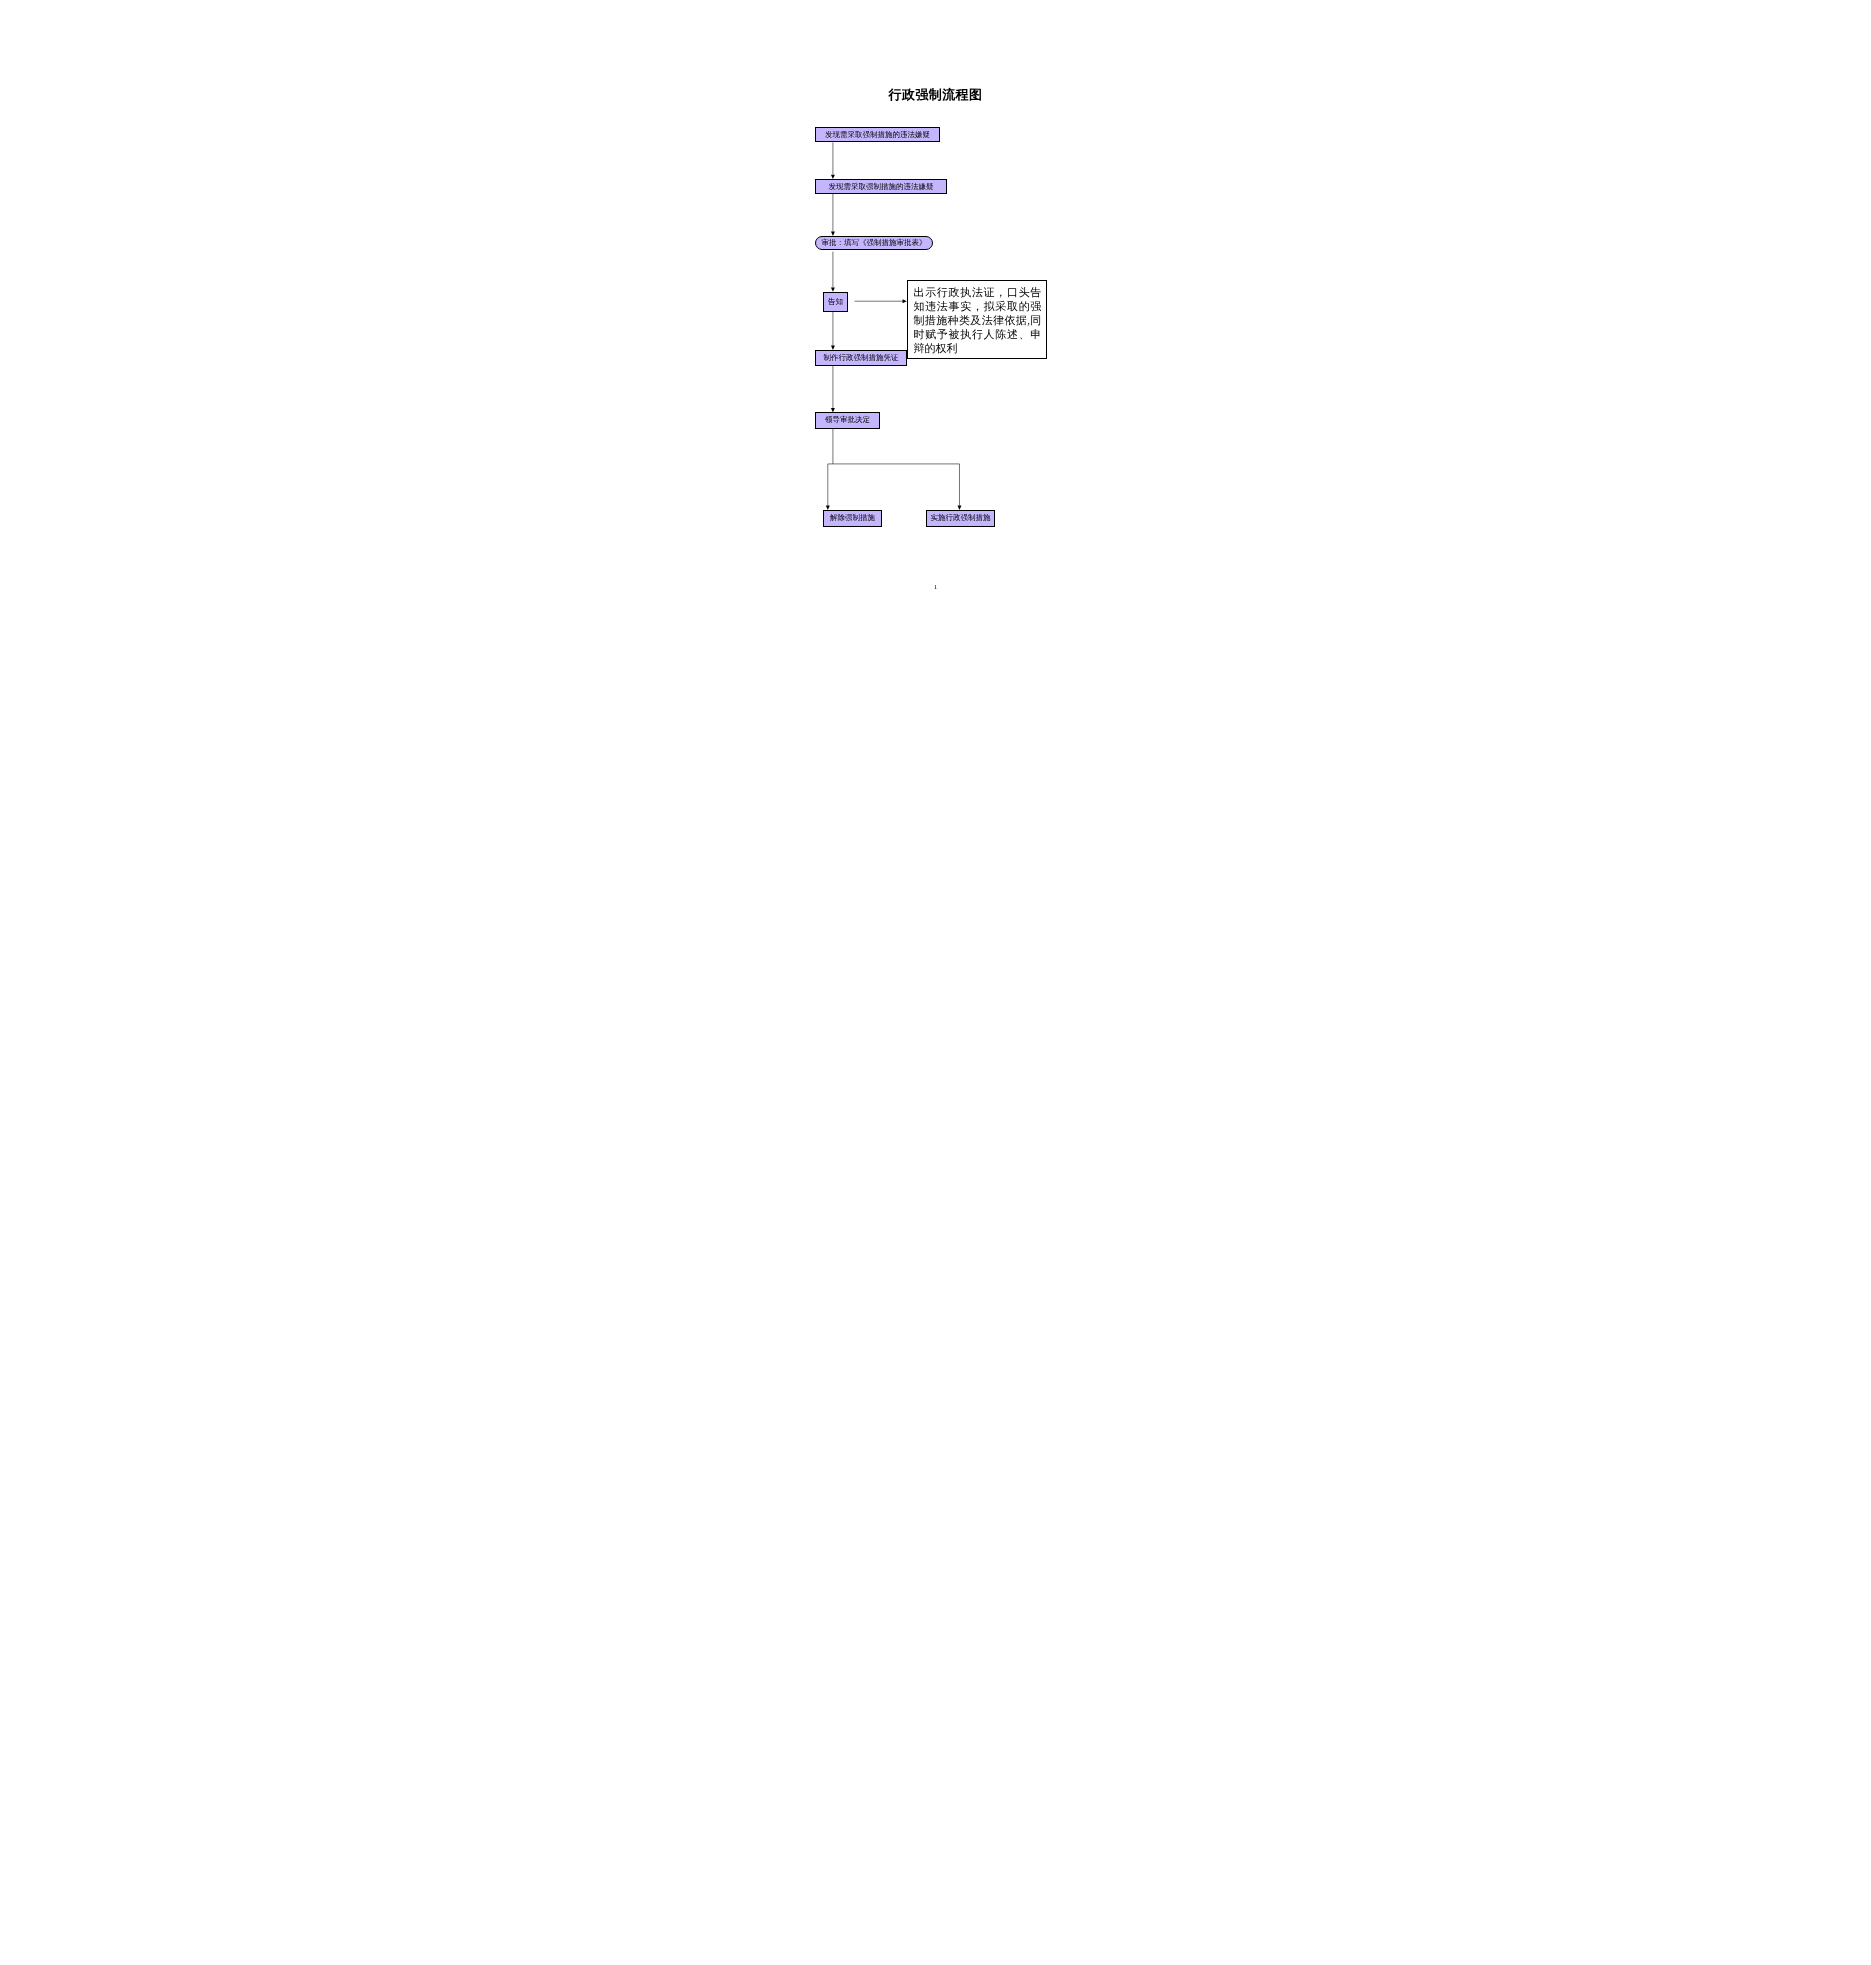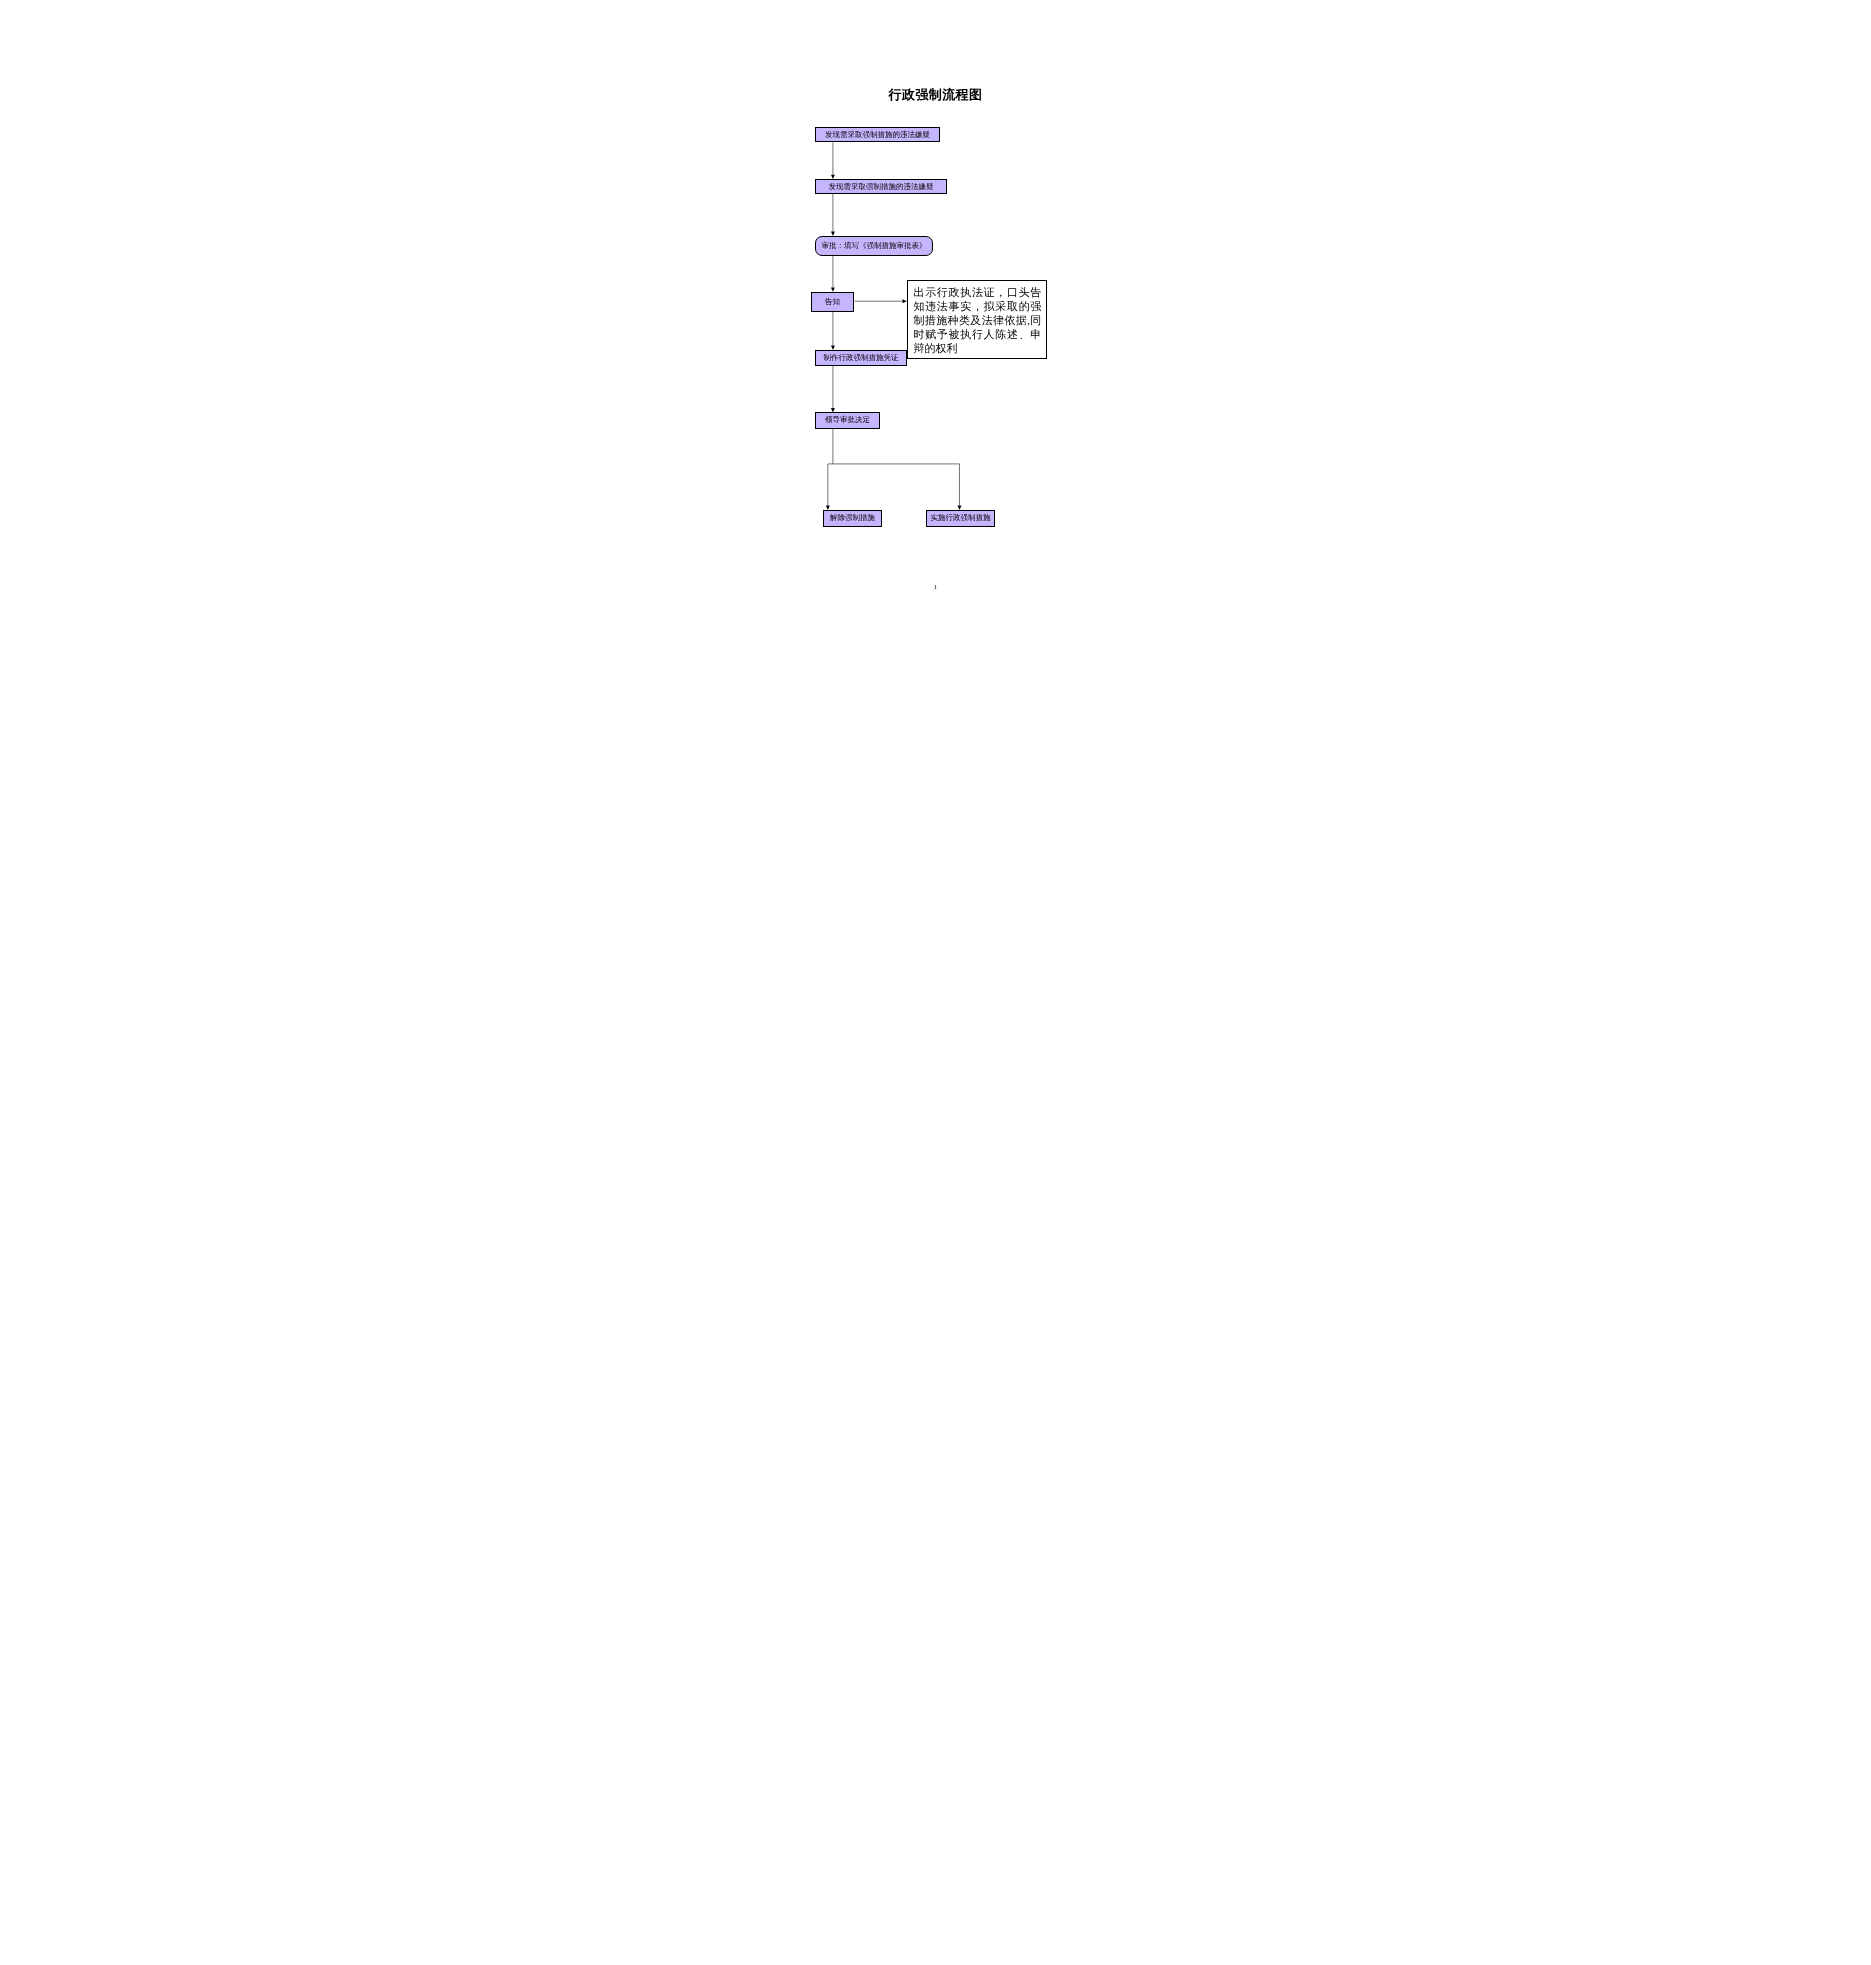--- a/index.html
+++ b/index.html
@@ -104,23 +104,23 @@
     <g>
       <line x1="622" y1="1180" x2="622" y2="1286"></line>
       <polygon points="617,1286 627,1286 622,1297"></polygon>
     </g>
   </svg>
 
   <div class="node" style="left:100px; top:127px; width:125px; height:15.3px;">发现需采取强制措施的违法嫌疑</div>
 
   <div class="node" style="left:100px; top:179px; width:132px; height:15px;">发现需采取强制措施的违法嫌疑</div>
 
-  <div class="node" style="left:100px; top:236px; width:118px; height:20px;border-radius:7px;">审批：填写《强制措施审批表》</div>
+  <div class="node" style="left:100px; top:236px; width:118px; height:14px;border-radius:7px;">审批：填写《强制措施审批表》</div>
 
-  <div class="node" style="left:96px; top:292px; width:43px; height:19.7px;">告知</div>
+  <div class="node" style="left:108px; top:292px; width:25px; height:19.7px;">告知</div>
 
   <div class="note" style="left:192px; top:280px; width:140px; min-height:43px;">出示行政执法证，口头告知违法事实，拟采取的强制措施种类及法律依据,同时赋予被执行人陈述、申辩的权利</div>
 
   <div class="node" style="left:100px; top:350px; width:92px; height:16px;">制作行政强制措施凭证</div>
 
   <div class="node" style="left:100px; top:412px; width:65px; height:16.5px;">领导审批决定</div>
 
   <div class="node" style="left:108px; top:510px; width:59px; height:16.5px;">解除强制措施</div>
 
   <div class="node" style="left:211px; top:510px; width:69px; height:16.5px;">实施行政强制措施</div>

